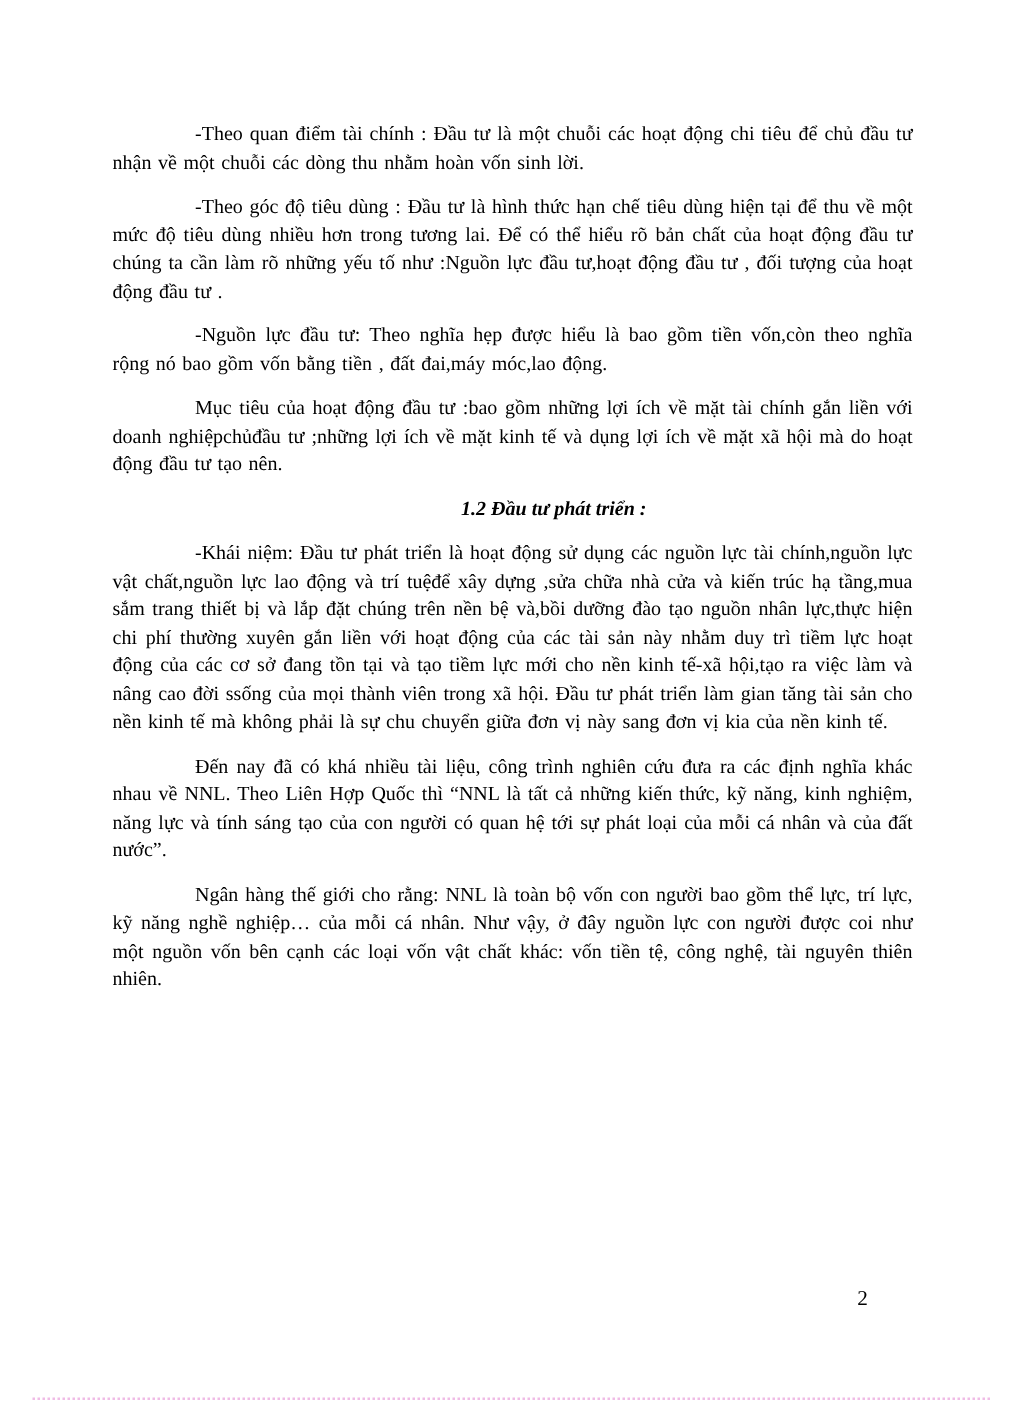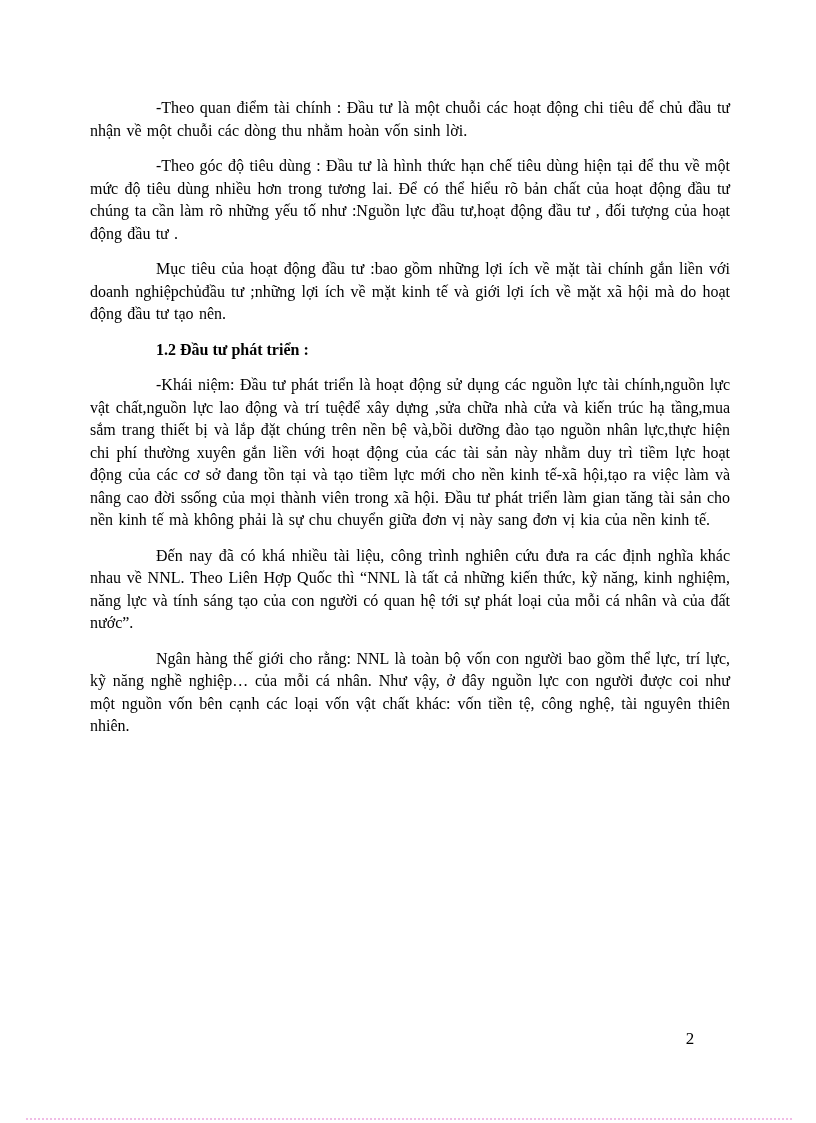--- a/index.html
+++ b/index.html
@@ -28,22 +28,23 @@
     line-height: 22.5px;
     text-align: justify;
     text-indent: 66px;
     word-spacing: 0.08em;
   }
   .heading {
     margin: 0 0 13px 0;
     font-size: 16px;
     line-height: 22.5px;
     font-weight: bold;
-    text-align: left;
+    text-align: center;
     text-indent: 66px;
+    font-style: italic;
   }
   .page-number {
     position: absolute;
     left: 670px;
     top: 1028px;
     width: 40px;
     font-size: 17px;
     line-height: 22px;
     text-align: center;
   }
@@ -56,21 +57,22 @@
     border-top: 2px dotted #f0bce6;
   }
 </style>
 </head>
 <body>
 
 <div class="page">
   <div class="content">
     <p class="para">-Theo quan điểm tài chính : Đầu tư là một chuỗi các hoạt động chi tiêu để chủ đầu tư nhận về một chuỗi các dòng thu nhằm hoàn vốn sinh lời.</p>
     <p class="para">-Theo góc độ tiêu dùng : Đầu tư là hình thức hạn chế tiêu dùng hiện tại để thu về một mức độ tiêu dùng nhiều hơn trong tương lai. Để có thể hiểu rõ bản chất của hoạt động đầu tư chúng ta cần làm rõ những yếu tố như :Nguồn lực đầu tư,hoạt động đầu tư , đối tượng của hoạt động đầu tư .</p>
-    <p class="para">Mục tiêu của hoạt động đầu tư :bao gồm những lợi ích về mặt tài chính gắn liền với doanh nghiệpchủđầu tư ;những lợi ích về mặt kinh tế và giới lợi ích về mặt xã hội mà do hoạt động đầu tư tạo nên.</p>
+    <p class="para">-Nguồn lực đầu tư: Theo nghĩa hẹp được hiểu là bao gồm tiền vốn,còn theo nghĩa rộng nó bao gồm vốn bằng tiền , đất đai,máy móc,lao động.</p>
+    <p class="para">Mục tiêu của hoạt động đầu tư :bao gồm những lợi ích về mặt tài chính gắn liền với doanh nghiệpchủđầu tư ;những lợi ích về mặt kinh tế và dụng lợi ích về mặt xã hội mà do hoạt động đầu tư tạo nên.</p>
     <p class="heading">1.2 Đầu tư phát triển :</p>
     <p class="para">-Khái niệm: Đầu tư phát triển là hoạt động sử dụng các nguồn lực tài chính,nguồn lực vật chất,nguồn lực lao động và trí tuệđể xây dựng ,sửa chữa nhà cửa và kiến trúc hạ tầng,mua sắm trang thiết bị và lắp đặt chúng trên nền bệ và,bồi dưỡng đào tạo nguồn nhân lực,thực hiện chi phí thường xuyên gắn liền với hoạt động của các tài sản này nhằm duy trì tiềm lực hoạt động của các cơ sở đang tồn tại và tạo tiềm lực mới cho nền kinh tế-xã hội,tạo ra việc làm và nâng cao đời ssống của mọi thành viên trong xã hội. Đầu tư phát triển làm gian tăng tài sản cho nền kinh tế mà không phải là sự chu chuyển giữa đơn vị này sang đơn vị kia của nền kinh tế.</p>
     <p class="para">Đến nay đã có khá nhiều tài liệu, công trình nghiên cứu đưa ra các định nghĩa khác nhau về NNL. Theo Liên Hợp Quốc thì “NNL là tất cả những kiến thức, kỹ năng, kinh nghiệm, năng lực và tính sáng tạo của con người có quan hệ tới sự phát loại của mỗi cá nhân và của đất nước”.</p>
     <p class="para">Ngân hàng thế giới cho rằng: NNL là toàn bộ vốn con người bao gồm thể lực, trí lực, kỹ năng nghề nghiệp… của mỗi cá nhân. Như vậy, ở đây nguồn lực con người được coi như một nguồn vốn bên cạnh các loại vốn vật chất khác: vốn tiền tệ, công nghệ, tài nguyên thiên nhiên.</p>
   </div>
   <div class="page-number">2</div>
   <div class="page-break-line"></div>
 </div>
 
 </body></html>

